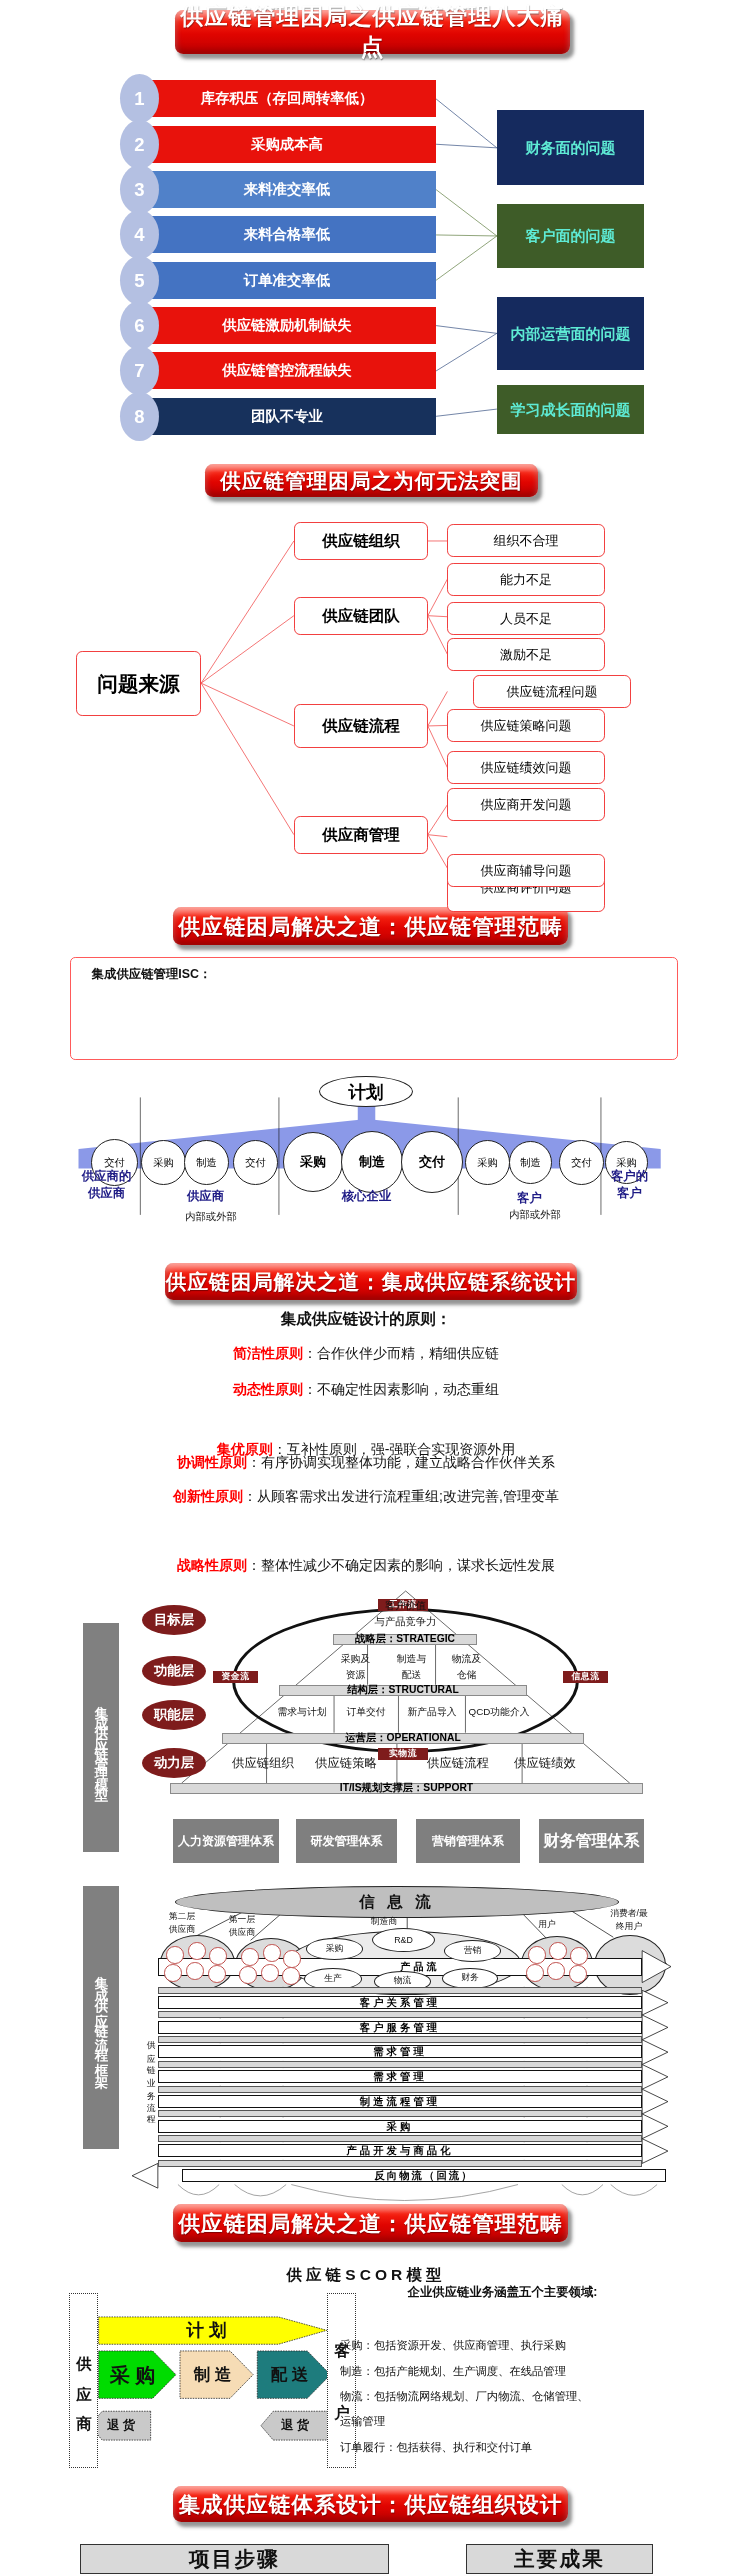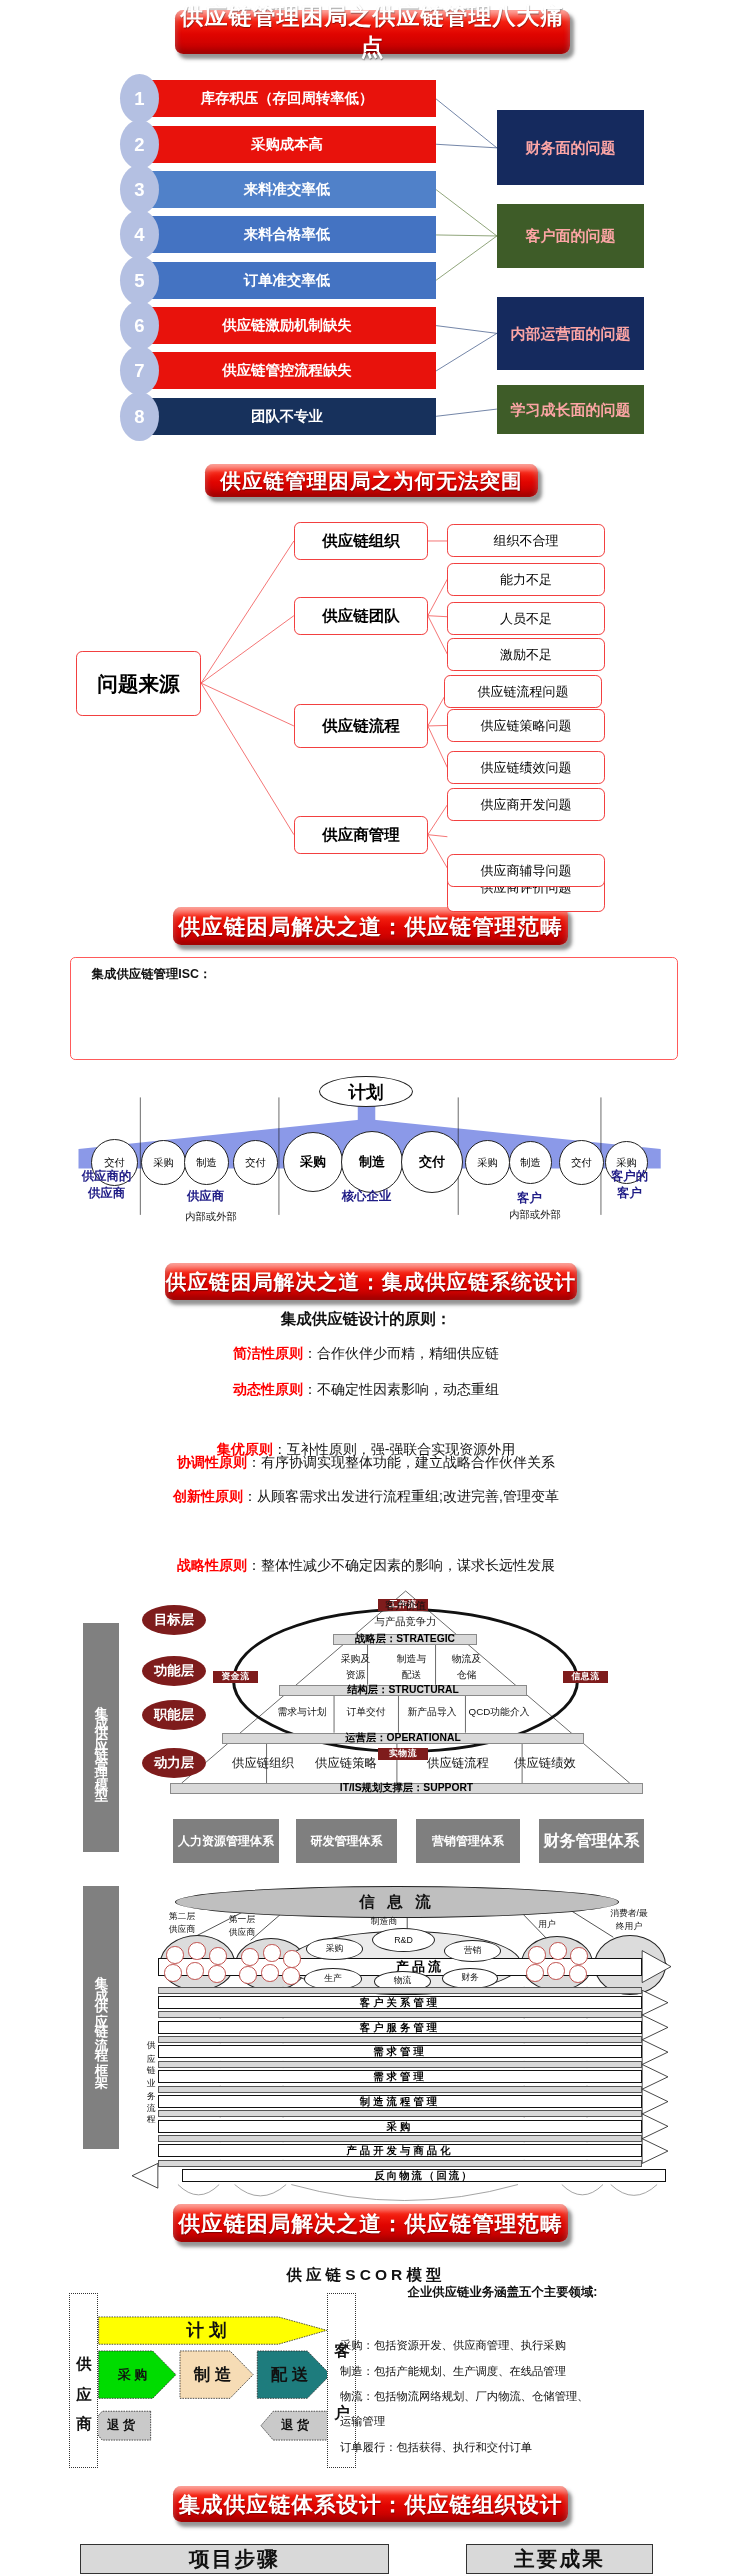--- a/index.html
+++ b/index.html
@@ -6,21 +6,21 @@
   .page{position:relative;width:732px;height:3588px;background:#fff;overflow:hidden;
         font-family:"Liberation Sans","DejaVu Sans",sans-serif;color:#111;}
   .abs{position:absolute;box-sizing:border-box;}
   .flexc{display:flex;align-items:center;justify-content:center;text-align:center;}
   .glossy{border-radius:8.2px;color:#fff;font-weight:bold;
           background:linear-gradient(180deg,#ff7b6e 0%,#f52010 26%,#e00400 55%,#bf0000 100%);
           box-shadow:3.6px 4.6px 3.6px rgba(130,130,130,.85), inset 0 5.2px 7.2px rgba(255,255,255,.35), inset 0 -4.1px 6.2px rgba(110,0,0,.45);
           text-shadow:0.5px 1px 1px rgba(0,0,0,.4);letter-spacing:1px;}
   .painbar{color:#fff;font-weight:bold;font-size:14.4px;}
   .numcirc{background:#B4C0E2;border-radius:50%;color:#fff;font-weight:bold;font-size:18.5px;}
-  .catbox{color:#fca5a5;font-weight:bold;font-size:15px;line-height:1.3;padding:2.1px 9.3px;}
+  .catbox{color:#5eead4;font-weight:bold;font-size:15px;line-height:1.3;padding:2.1px 9.3px;}
   .mmbox{background:#fff;border:1px solid #F24040;border-radius:6.2px;color:#000;}
   .mmroot{font-size:20.6px;font-weight:bold;}
   .mmbranch{font-size:15.5px;font-weight:bold;}
   .mmleaf{font-size:13px;}
   .iscbox{border:1px solid #FF5A5A;border-radius:5.2px;background:#fff;}
   .vtext{writing-mode:vertical-rl;text-orientation:upright;}
   .sidebar{background:#808080;color:#fff;font-weight:bold;}
   .graybar{background:#D9D9D9;border:0.5px solid #8a8a8a;font-weight:bold;color:#000;}
   .maroon{background:#7E1C1C;color:#fff;}
   .badge{font-weight:bold;letter-spacing:0.5px;}
@@ -160,21 +160,21 @@
     <div class="abs catbox flexc" style="left: 497px; top: 297px; width: 147px; height: 73px; background: rgb(21, 42, 94);">内部运营面的问题</div>
     <div class="abs catbox flexc" style="left: 497px; top: 385px; width: 147px; height: 49px; background: rgb(62, 92, 40);">学习成长面的问题</div>
     <div class="abs mmbox mmroot flexc" style="left: 76px; top: 651px; width: 125px; height: 65px;">问题来源</div>
     <div class="abs mmbox mmbranch flexc" style="left: 294px; top: 522px; width: 134px; height: 38px;">供应链组织</div>
     <div class="abs mmbox mmleaf flexc" style="left: 447px; top: 524px; width: 158px; height: 33px;">组织不合理</div>
     <div class="abs mmbox mmbranch flexc" style="left: 294px; top: 597px; width: 134px; height: 38px;">供应链团队</div>
     <div class="abs mmbox mmleaf flexc" style="left: 447px; top: 563px; width: 158px; height: 33px;">能力不足</div>
     <div class="abs mmbox mmleaf flexc" style="left: 447px; top: 602px; width: 158px; height: 33px;">人员不足</div>
     <div class="abs mmbox mmleaf flexc" style="left: 447px; top: 638px; width: 158px; height: 33px;">激励不足</div>
     <div class="abs mmbox mmbranch flexc" style="left: 294px; top: 704px; width: 134px; height: 44px;">供应链流程</div>
-    <div class="abs mmbox mmleaf flexc" style="left: 444px; top: 675px; width: 158px; height: 33px;">供应链流程问题</div>
+    <div class="abs mmbox mmleaf flexc" style="left: 473px; top: 675px; width: 158px; height: 33px;">供应链流程问题</div>
     <div class="abs mmbox mmleaf flexc" style="left: 447px; top: 709px; width: 158px; height: 33px;">供应链策略问题</div>
     <div class="abs mmbox mmleaf flexc" style="left: 447px; top: 751px; width: 158px; height: 33px;">供应链绩效问题</div>
     <div class="abs mmbox mmbranch flexc" style="left: 294px; top: 816px; width: 134px; height: 38px;">供应商管理</div>
     <div class="abs mmbox mmleaf flexc" style="left: 447px; top: 788px; width: 158px; height: 33px;">供应商开发问题</div>
     <div class="abs mmbox mmleaf flexc" style="left: 447px; top: 864px; width: 158px; height: 48px;">供应商评价问题</div>
     <div class="abs mmbox mmleaf flexc" style="left: 447px; top: 854px; width: 158px; height: 33px;">供应商辅导问题</div>
     <div class="abs chaincirc flexc" style="left: 319px; top: 1076px; width: 94px; height: 31px; font-size: 17.5px; font-weight: bold;">计划</div>
     <div class="abs chaincirc flexc" style="left: 91px; top: 1139px; width: 47px; height: 47px; font-size: 10.3px; font-weight: normal;">交付</div>
     <div class="abs chaincirc flexc" style="left: 141px; top: 1140px; width: 45px; height: 45px; font-size: 10.3px; font-weight: normal;">采购</div>
     <div class="abs chaincirc flexc" style="left: 184px; top: 1140px; width: 45px; height: 45px; font-size: 10.3px; font-weight: normal;">制造</div>
@@ -244,21 +244,21 @@
 供应商</div>
     <div class="abs pre flexc" style="left: 348px; top: 1908px; width: 72px; height: 27px; font-size: 8.8px; line-height: 12.4px;">制造商</div>
     <div class="abs pre flexc" style="left: 511px; top: 1911px; width: 72px; height: 27px; font-size: 8.8px; line-height: 12.4px;">用户</div>
     <div class="abs pre flexc" style="left: 593px; top: 1906px; width: 72px; height: 27px; font-size: 8.8px; line-height: 12.4px;">消费者/最
 终用户</div>
     <div class="abs ellipse" style="left: 160px; top: 1935px; width: 75px; height: 56px; background: rgb(220, 220, 220); border: 0.5px solid rgb(34, 34, 34);"></div>
     <div class="abs ellipse" style="left: 235px; top: 1938px; width: 72px; height: 53px; background: rgb(220, 220, 220); border: 0.5px solid rgb(34, 34, 34);"></div>
     <div class="abs ellipse" style="left: 521px; top: 1936px; width: 72px; height: 55px; background: rgb(220, 220, 220); border: 0.5px solid rgb(34, 34, 34);"></div>
     <div class="abs ellipse" style="left: 594px; top: 1935px; width: 72px; height: 60px; background: rgb(220, 220, 220); border: 0.5px solid rgb(34, 34, 34);"></div>
     <div class="abs ellipse" style="left: 287px; top: 1931px; width: 234px; height: 64px; background: rgb(235, 235, 235); border: 0.5px solid rgb(34, 34, 34);"></div>
-    <div class="abs band flexc" style="left: 158px; top: 1958px; width: 484px; height: 17.5px; letter-spacing: 3.1px; font-size: 13px; padding-left: 40px;">产品流</div>
+    <div class="abs band flexc" style="left: 158px; top: 1958px; width: 484px; height: 17.5px; letter-spacing: 3.1px; font-size: 10px; padding-left: 40px;">产品流</div>
     <svg width="732" height="3588" style="position: absolute; left: 0px; top: 0px; pointer-events: none;" viewBox="0 0 1420 6964">
       <polygon points="1246,3786 1302,3817 1246,3848" fill="#fff" stroke="#111" stroke-width="1.5"></polygon>
       <line x1="427" y1="3856" x2="427" y2="3870" stroke="#444" stroke-width="1"></line>
       <line x1="549" y1="3856" x2="549" y2="3870" stroke="#444" stroke-width="1"></line>
       <line x1="1017" y1="3856" x2="1017" y2="3870" stroke="#444" stroke-width="1"></line>
       <line x1="1139" y1="3856" x2="1139" y2="3870" stroke="#444" stroke-width="1"></line>
       <line x1="427" y1="3904" x2="427" y2="3918" stroke="#444" stroke-width="1"></line>
       <line x1="549" y1="3904" x2="549" y2="3918" stroke="#444" stroke-width="1"></line>
       <line x1="1017" y1="3904" x2="1017" y2="3918" stroke="#444" stroke-width="1"></line>
       <line x1="1139" y1="3904" x2="1139" y2="3918" stroke="#444" stroke-width="1"></line>
@@ -333,21 +333,21 @@
     <div class="abs band flexc" style="left: 158px; top: 2045px; width: 484px; height: 13.4px; font-size: 10.3px; letter-spacing: 3.1px;">需求管理</div>
     <div class="abs band flexc" style="left: 158px; top: 2070px; width: 484px; height: 13.4px; font-size: 10.3px; letter-spacing: 3.1px;">需求管理</div>
     <div class="abs band flexc" style="left: 158px; top: 2095px; width: 484px; height: 13.4px; font-size: 10.3px; letter-spacing: 3.1px;">制造流程管理</div>
     <div class="abs band flexc" style="left: 158px; top: 2120px; width: 484px; height: 13.4px; font-size: 10.3px; letter-spacing: 3.1px;">采购</div>
     <div class="abs band flexc" style="left: 158px; top: 2144px; width: 484px; height: 13.4px; font-size: 10.3px; letter-spacing: 3.1px;">产品开发与商品化</div>
     <div class="abs band flexc" style="left: 158px; top: 2169px; width: 484px; height: 13.4px; font-size: 10.3px; letter-spacing: 2.1px; margin-left: 24px;">反向物流（回流）</div>
     <div class="abs flexc" style="left: 0px; top: 2265px; width: 732px; height: 20.6px; font-size: 15.5px; font-weight: bold; letter-spacing: 4.1px;">供应链SCOR模型</div>
     <div class="abs vtext flexc flexc" style="left: 69px; top: 2293px; width: 29px; height: 175px; background: rgb(255, 255, 255); border: 1px dotted rgb(51, 51, 51); font-size: 15.5px; font-weight: bold; letter-spacing: 29px; padding-top: 13.4px;">供应商</div>
     <div class="abs vtext flexc flexc" style="left: 327px; top: 2293px; width: 29px; height: 175px; background: rgb(255, 255, 255); border: 1px dotted rgb(51, 51, 51); font-size: 15.5px; font-weight: bold; letter-spacing: 62px; padding-top: 20.6px;">客户</div>
     <div class="abs  flexc" style="left: 155px; top: 2321px; width: 103px; height: 18.5px; font-size: 17.5px; font-weight: bold; text-align: center;">计 划</div>
-    <div class="abs  flexc" style="left: 94px; top: 2366px; width: 77px; height: 18.5px; font-size: 13px; font-weight: bold; text-align: center;">采 购</div>
+    <div class="abs  flexc" style="left: 94px; top: 2366px; width: 77px; height: 18.5px; font-size: 20px; font-weight: bold; text-align: center;">采 购</div>
     <div class="abs  flexc" style="left: 174px; top: 2366px; width: 77px; height: 18.5px; font-size: 16.5px; font-weight: bold; text-align: center;">制 造</div>
     <div class="abs  flexc" style="left: 251px; top: 2366px; width: 77px; height: 18.5px; font-size: 16.5px; font-weight: bold; text-align: center;">配 送</div>
     <div class="abs  flexc" style="left: 90px; top: 2418px; width: 62px; height: 15.5px; font-size: 12.4px; font-weight: bold; text-align: center;">退 货</div>
     <div class="abs  flexc" style="left: 264px; top: 2418px; width: 62px; height: 15.5px; font-size: 12.4px; font-weight: bold; text-align: center;">退 货</div>
     <div class="abs  flexc" style="left: 340px; top: 2284px; width: 325px; height: 17.5px; font-size: 12.4px; font-weight: bold; text-align: center;">企业供应链业务涵盖五个主要领域:</div>
     <div class="abs pre flexc" style="left: 340px; top: 2333px; width: 330px; height: 31px; font-size: 11.3px; line-height: 25px; text-align: left; justify-content: flex-start; align-items: flex-start;">采购：包括资源开发、供应商管理、执行采购</div>
     <div class="abs pre flexc" style="left: 340px; top: 2359px; width: 330px; height: 31px; font-size: 11.3px; line-height: 25px; text-align: left; justify-content: flex-start; align-items: flex-start;">制造：包括产能规划、生产调度、在线品管理</div>
     <div class="abs pre flexc" style="left: 340px; top: 2384px; width: 330px; height: 31px; font-size: 11.3px; line-height: 25px; text-align: left; justify-content: flex-start; align-items: flex-start;">物流：包括物流网络规划、厂内物流、仓储管理、
 运输管理</div>
     <div class="abs pre flexc" style="left: 340px; top: 2435px; width: 330px; height: 31px; font-size: 11.3px; line-height: 25px; text-align: left; justify-content: flex-start; align-items: flex-start;">订单履行：包括获得、执行和交付订单</div>

